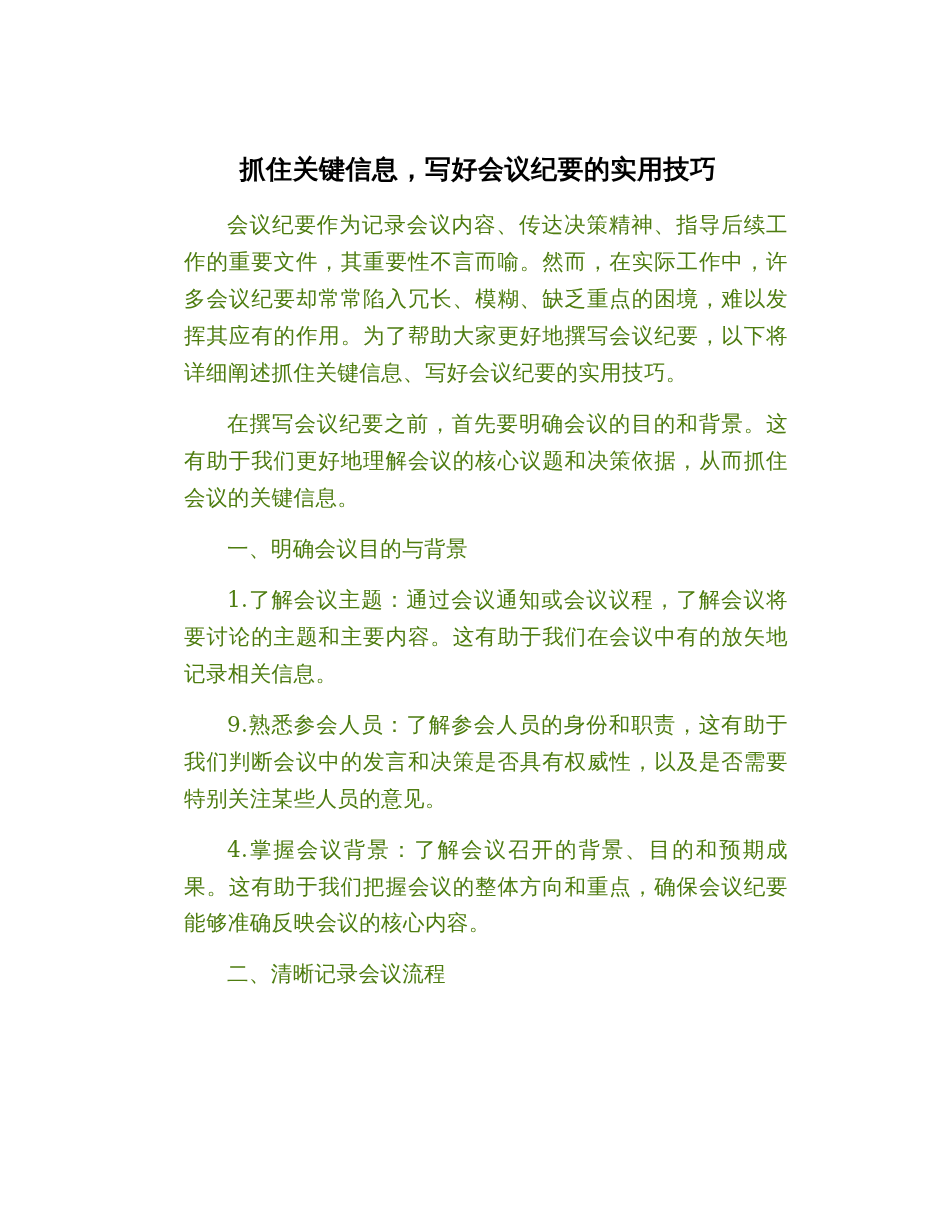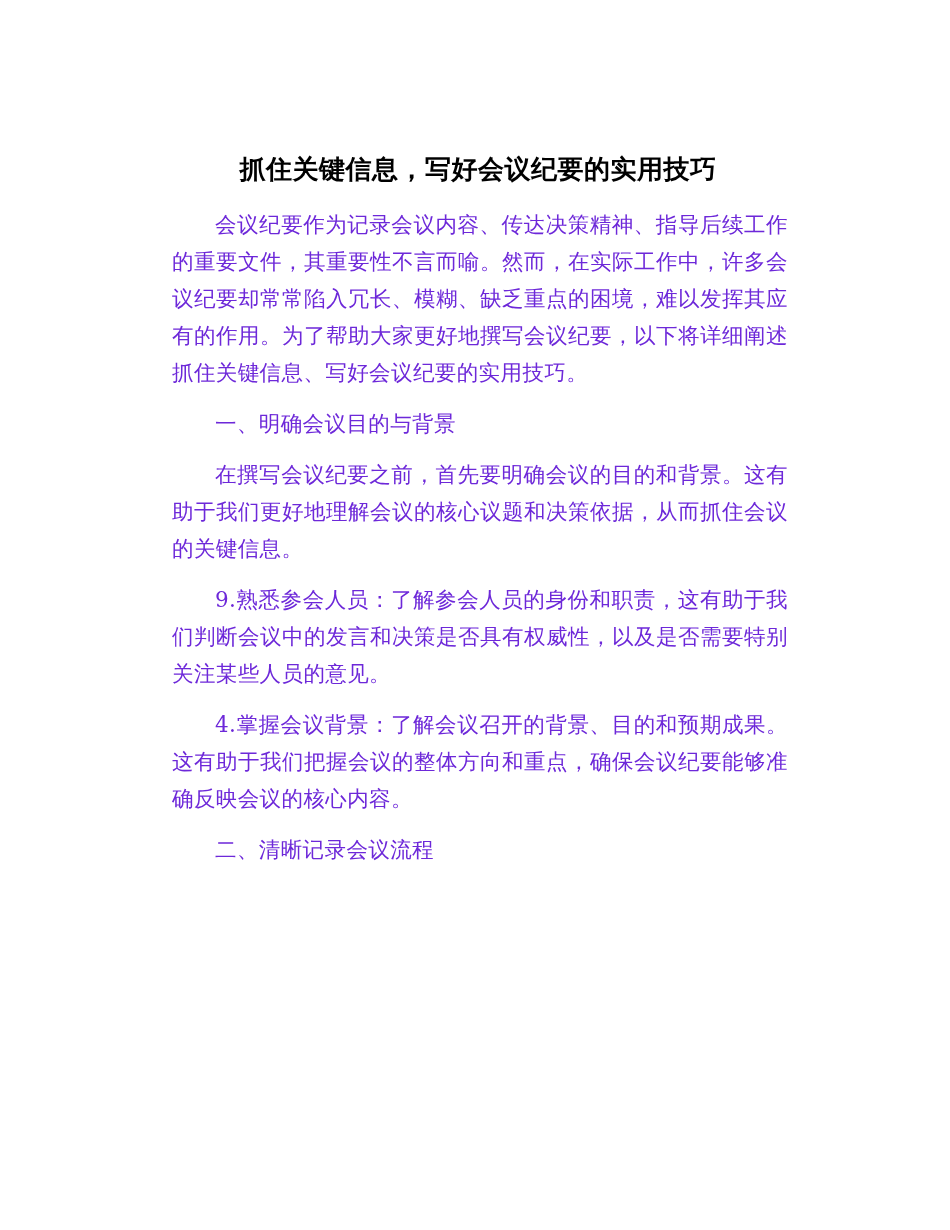--- a/index.html
+++ b/index.html
@@ -29,40 +29,41 @@
     line-height: 1.5;
     text-align: center;
     color: #000000;
     margin: 0 0 18px 0;
     letter-spacing: 0.5px;
   }
   .para {
     font-family: "DejaVu Serif", "Liberation Serif", serif;
     font-size: 21.5px;
     line-height: 1.72;
-    color: #6d28d9;
-    margin: 0 0 14px 4px;
+    color: #4d7c0f;
+    margin: 0 0 14px 16px;
     text-align: justify;
     text-justify: inter-ideograph;
     text-indent: 2em;
     letter-spacing: 0.4px;
   }
   .para.heading {
     text-indent: 2em;
   }
   .para:last-child {
     margin-bottom: 0;
   }
 </style>
 </head>
 <body>
 
 <div class="page">
   <div class="content">
     <h1 class="doc-title">抓住关键信息，写好会议纪要的实用技巧</h1>
     <p class="para">会议纪要作为记录会议内容、传达决策精神、指导后续工作的重要文件，其重要性不言而喻。然而，在实际工作中，许多会议纪要却常常陷入冗长、模糊、缺乏重点的困境，难以发挥其应有的作用。为了帮助大家更好地撰写会议纪要，以下将详细阐述抓住关键信息、写好会议纪要的实用技巧。</p>
+    <p class="para">在撰写会议纪要之前，首先要明确会议的目的和背景。这有助于我们更好地理解会议的核心议题和决策依据，从而抓住会议的关键信息。</p>
     <p class="para heading">一、明确会议目的与背景</p>
-    <p class="para">在撰写会议纪要之前，首先要明确会议的目的和背景。这有助于我们更好地理解会议的核心议题和决策依据，从而抓住会议的关键信息。</p>
+    <p class="para">1.了解会议主题：通过会议通知或会议议程，了解会议将要讨论的主题和主要内容。这有助于我们在会议中有的放矢地记录相关信息。</p>
     <p class="para">9.熟悉参会人员：了解参会人员的身份和职责，这有助于我们判断会议中的发言和决策是否具有权威性，以及是否需要特别关注某些人员的意见。</p>
     <p class="para">4.掌握会议背景：了解会议召开的背景、目的和预期成果。这有助于我们把握会议的整体方向和重点，确保会议纪要能够准确反映会议的核心内容。</p>
     <p class="para heading">二、清晰记录会议流程</p>
   </div>
 </div>
 
 </body></html>

